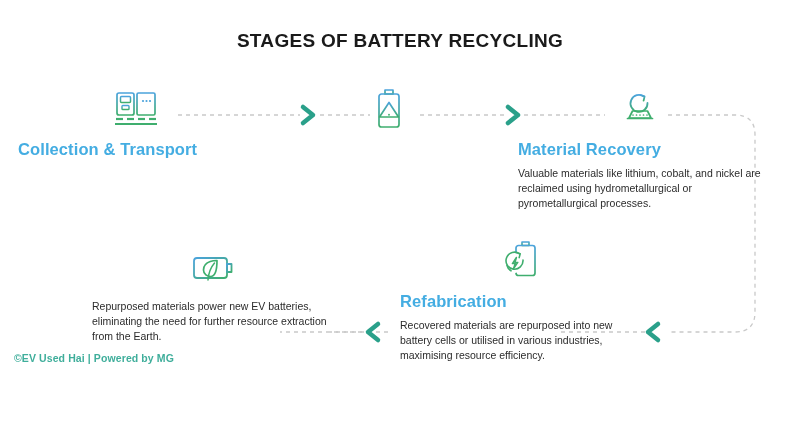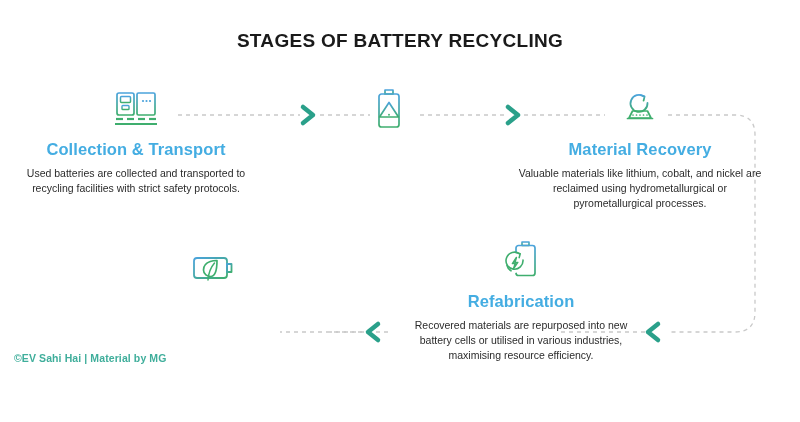--- a/index.html
+++ b/index.html
@@ -37,21 +37,20 @@
     top: 0;
     left: 0;
     width: 800px;
     height: 422px;
     pointer-events: none;
   }
 
   
   .stage {
     position: absolute;
-    text-align: center;
   }
   .stage-icon {
     height: 50px;
     display: flex;
     align-items: center;
     justify-content: center;
     margin-bottom: 6px;
   }
   .stage-heading {
     font-size: 16.5px;
@@ -144,21 +143,20 @@
         <line x1="5" y1="24.5" x2="22" y2="24.5" stroke="url(#g1)" stroke-width="1.4"></line>
 
         <line x1="4" y1="32" x2="11" y2="32" stroke="#3FAE6E" stroke-width="2.2"></line>
         <line x1="15" y1="32" x2="22" y2="32" stroke="#3FAE6E" stroke-width="2.2"></line>
         <line x1="26" y1="32" x2="33" y2="32" stroke="#3FAE6E" stroke-width="2.2"></line>
         <line x1="37" y1="32" x2="44" y2="32" stroke="#3FAE6E" stroke-width="2.2"></line>
         <line x1="3" y1="37" x2="45" y2="37" stroke="#3FAE6E" stroke-width="2.2"></line>
       </svg>
     </div>
     <div class="stage-heading">Collection &amp; Transport</div>
-    <div class="stage-body">Used batteries are collected and transported to recycling facilities with strict safety protocols.</div>
   </div>
 
   <div class="stage" id="stage-2">
     <div class="stage-icon">
       <svg width="40" height="46" viewBox="0 0 40 46">
         <defs>
           <linearGradient id="g2" x1="0" y1="0" x2="0" y2="1">
             <stop offset="0%" stop-color="#4BA3DC"></stop>
             <stop offset="100%" stop-color="#3FAE6E"></stop>
           </linearGradient>
@@ -238,17 +236,18 @@
         </defs>
 
         <rect x="7" y="8" width="33" height="20" rx="3" fill="none" stroke="url(#g5)" stroke-width="1.8"></rect>
 
         <path d="M40,14 L44.5,14 L44.5,22 L40,22 Z" fill="none" stroke="url(#g5)" stroke-width="1.8" stroke-linejoin="round"></path>
 
         <path d="M30,10.5 C30,10.5 16.5,10 16.5,20 C16.5,24.5 20.5,26.5 23.5,26.5 C29,26.5 30,18 30,10.5 Z" fill="none" stroke="#3FAE6E" stroke-width="1.7" stroke-linejoin="round"></path>
         <path d="M27.5,13 C24,17 21.5,23 21,30" fill="none" stroke="#3FAE6E" stroke-width="1.5" stroke-linecap="round"></path>
       </svg>
     </div>
-  </div>
-
-  <div class="footer">©EV Sahi Hai | Material by MG</div>
+    <div class="stage-body">Repurposed materials power new EV batteries, eliminating the need for further resource extraction from the Earth.</div>
+  </div>
+
+  <div class="footer">©EV Used Hai | Powered by MG</div>
 
 </div>
 
 </body></html>

